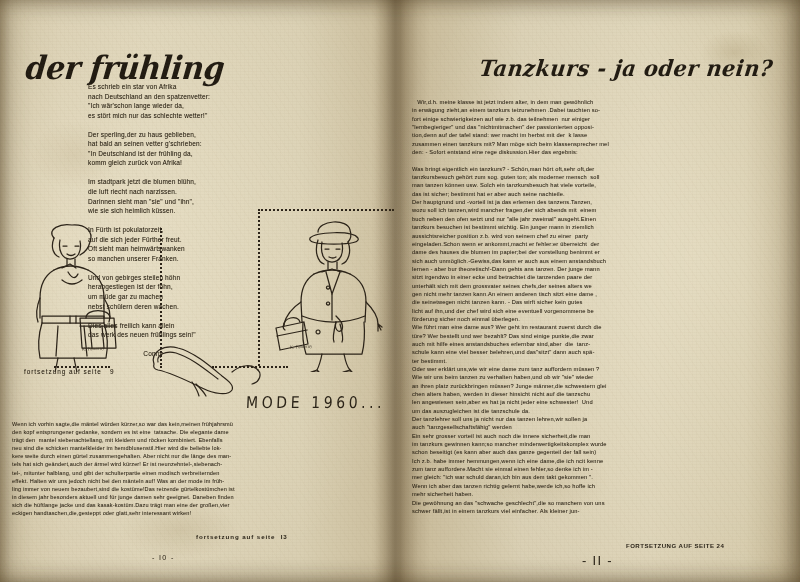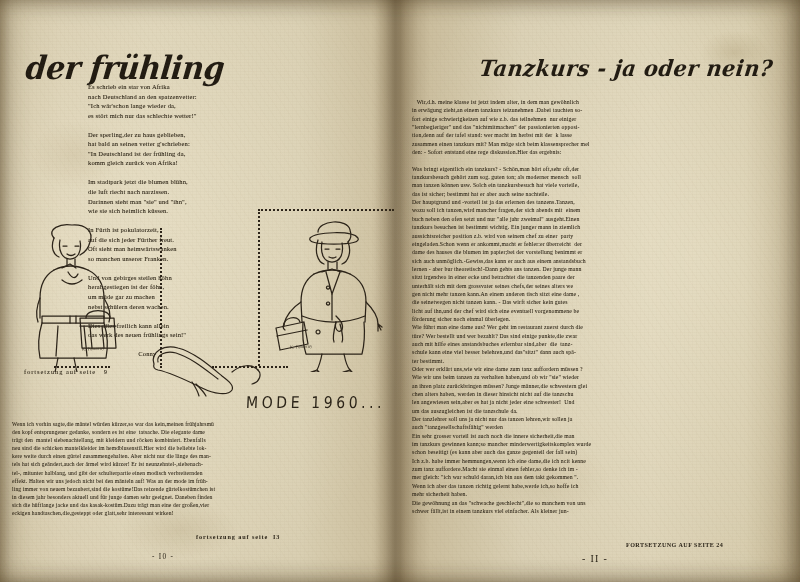--- a/index.html
+++ b/index.html
@@ -71,21 +71,21 @@
   .page {
     position: absolute;
     top: 0;
     height: 582px;
   }
   .page-left  { left: 0;   width: 392px; }
   .page-right { left: 404px; width: 396px; }
 
   
   .tw {
-    font-family: Liberation Serif, serif;
+    font-family: Liberation Sans, sans-serif;
     color: #2a2318;
     white-space: pre;
     letter-spacing: 0.2px;
   }
   .poem {
     position: absolute;
     left: 88px; top: 82px;
     font-size: 6.4px;
     line-height: 9.55px;
     text-shadow: 0.3px 0.25px 0 rgba(60,45,20,0.35);
@@ -127,21 +127,21 @@
   .cont-right {
     position: absolute;
     left: 626px; top: 542px;
     font-size: 6.1px;
     letter-spacing: 0.45px;
     font-weight: bold;
   }
   .pagenum-right {
     position: absolute;
     left: 582px; top: 553px;
-    font-size: 10px;
+    font-size: 13px;
     letter-spacing: 1.3px;
   }
   
   .headline {
     position: absolute;
     font-family: "DejaVu Serif", "Liberation Serif", serif;
     font-style: italic;
     color: #211b12;
     font-weight: bold;
     white-space: nowrap;

